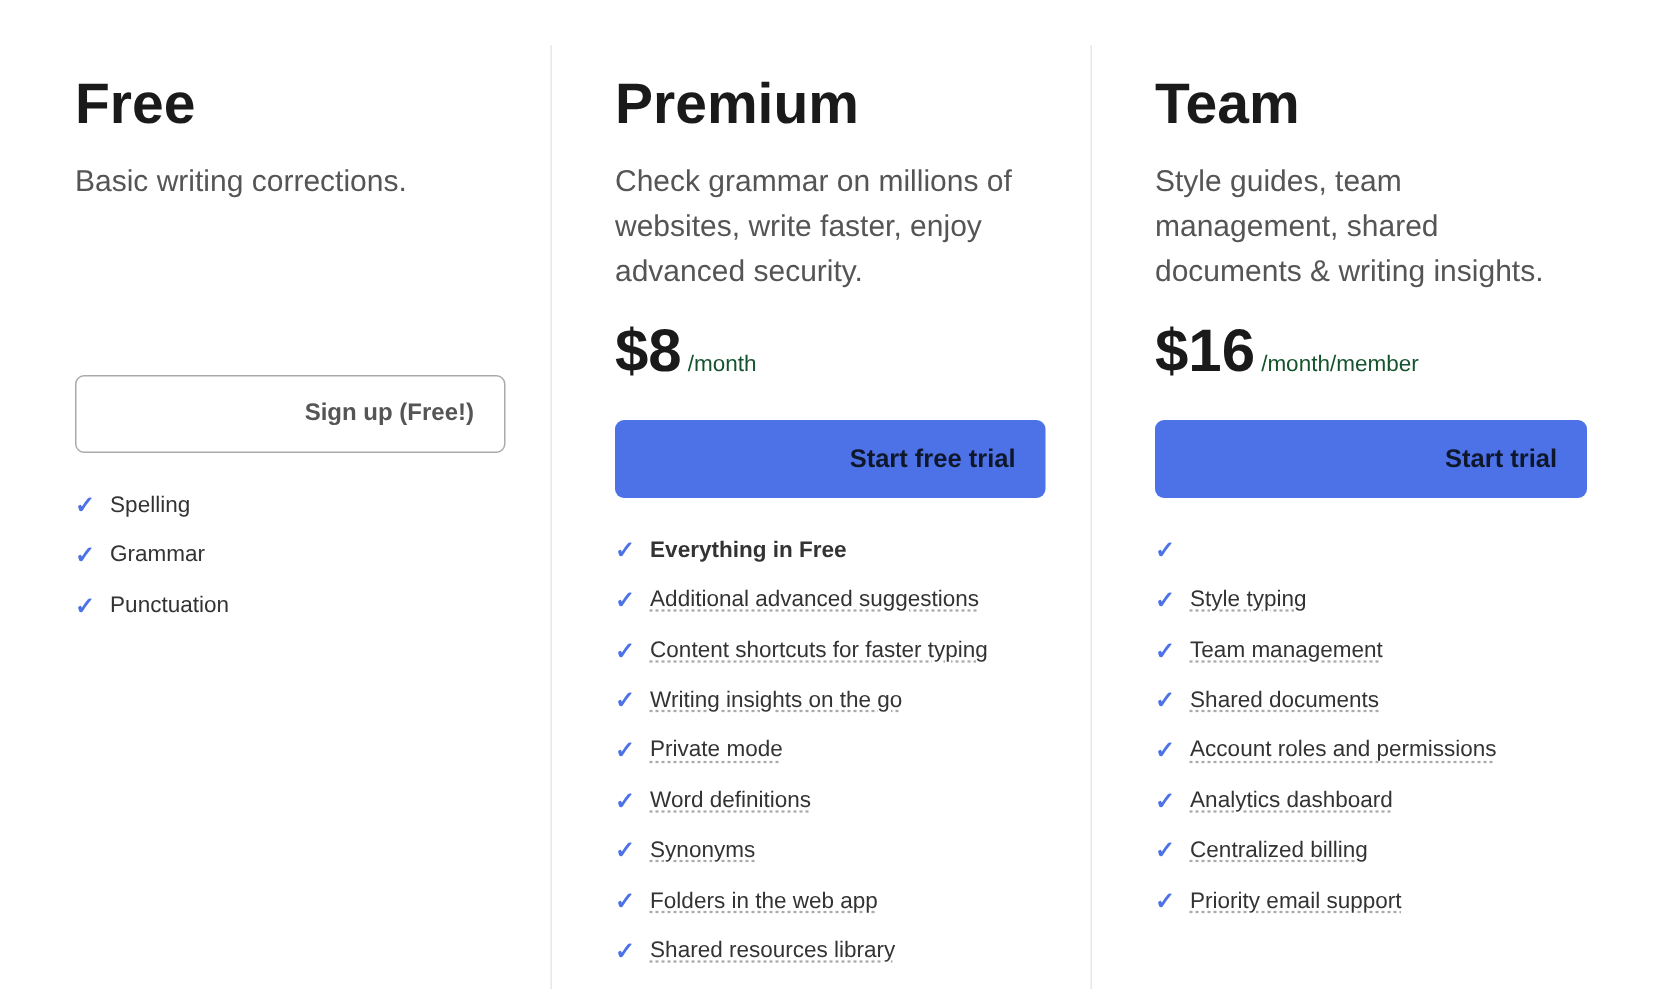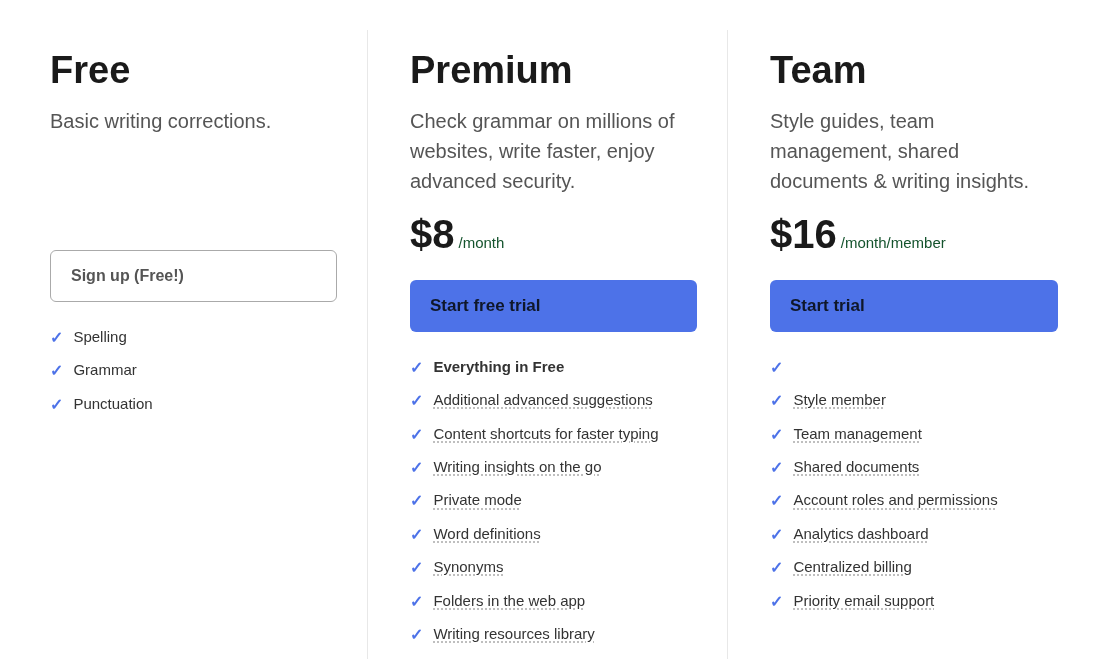--- a/index.html
+++ b/index.html
@@ -58,21 +58,21 @@
       color: #14532d;
     }
     .plan-btn {
       display: block;
       width: 100%;
       padding: 16px 20px;
       border-radius: 6px;
       font-size: 17px;
       font-weight: 600;
       cursor: pointer;
-      text-align: left;
+      text-align: right;
       margin-bottom: 24px;
       border: none;
     }
     .btn-free {
       background: #fff;
       border: 1.5px solid #aaa;
       color: #555;
       font-size: 16px;
     }
     .btn-premium, .btn-team {
@@ -170,39 +170,39 @@
         <li class="feature-item">
           <span class="check-icon">✓</span>
           <span class="feature-text">Synonyms</span>
         </li>
         <li class="feature-item">
           <span class="check-icon">✓</span>
           <span class="feature-text">Folders in the web app</span>
         </li>
         <li class="feature-item">
           <span class="check-icon">✓</span>
-          <span class="feature-text">Writing resources library</span>
+          <span class="feature-text">Shared resources library</span>
         </li>
       </ul>
     </div>
     <div class="plan-col">
       <div class="plan-title">Team</div>
       <div class="plan-description">Style guides, team management, shared documents &amp; writing insights.</div>
       <div class="plan-price">
         <span class="price-amount">$16</span>
         <span class="price-period">/month/member</span>
       </div>
       <button class="plan-btn btn-team">Start trial</button>
       <ul class="feature-list">
         <li class="feature-item">
           <span class="check-icon">✓</span>
         </li>
         <li class="feature-item">
           <span class="check-icon">✓</span>
-          <span class="feature-text">Style member</span>
+          <span class="feature-text">Style typing</span>
         </li>
         <li class="feature-item">
           <span class="check-icon">✓</span>
           <span class="feature-text">Team management</span>
         </li>
         <li class="feature-item">
           <span class="check-icon">✓</span>
           <span class="feature-text">Shared documents</span>
         </li>
         <li class="feature-item">

